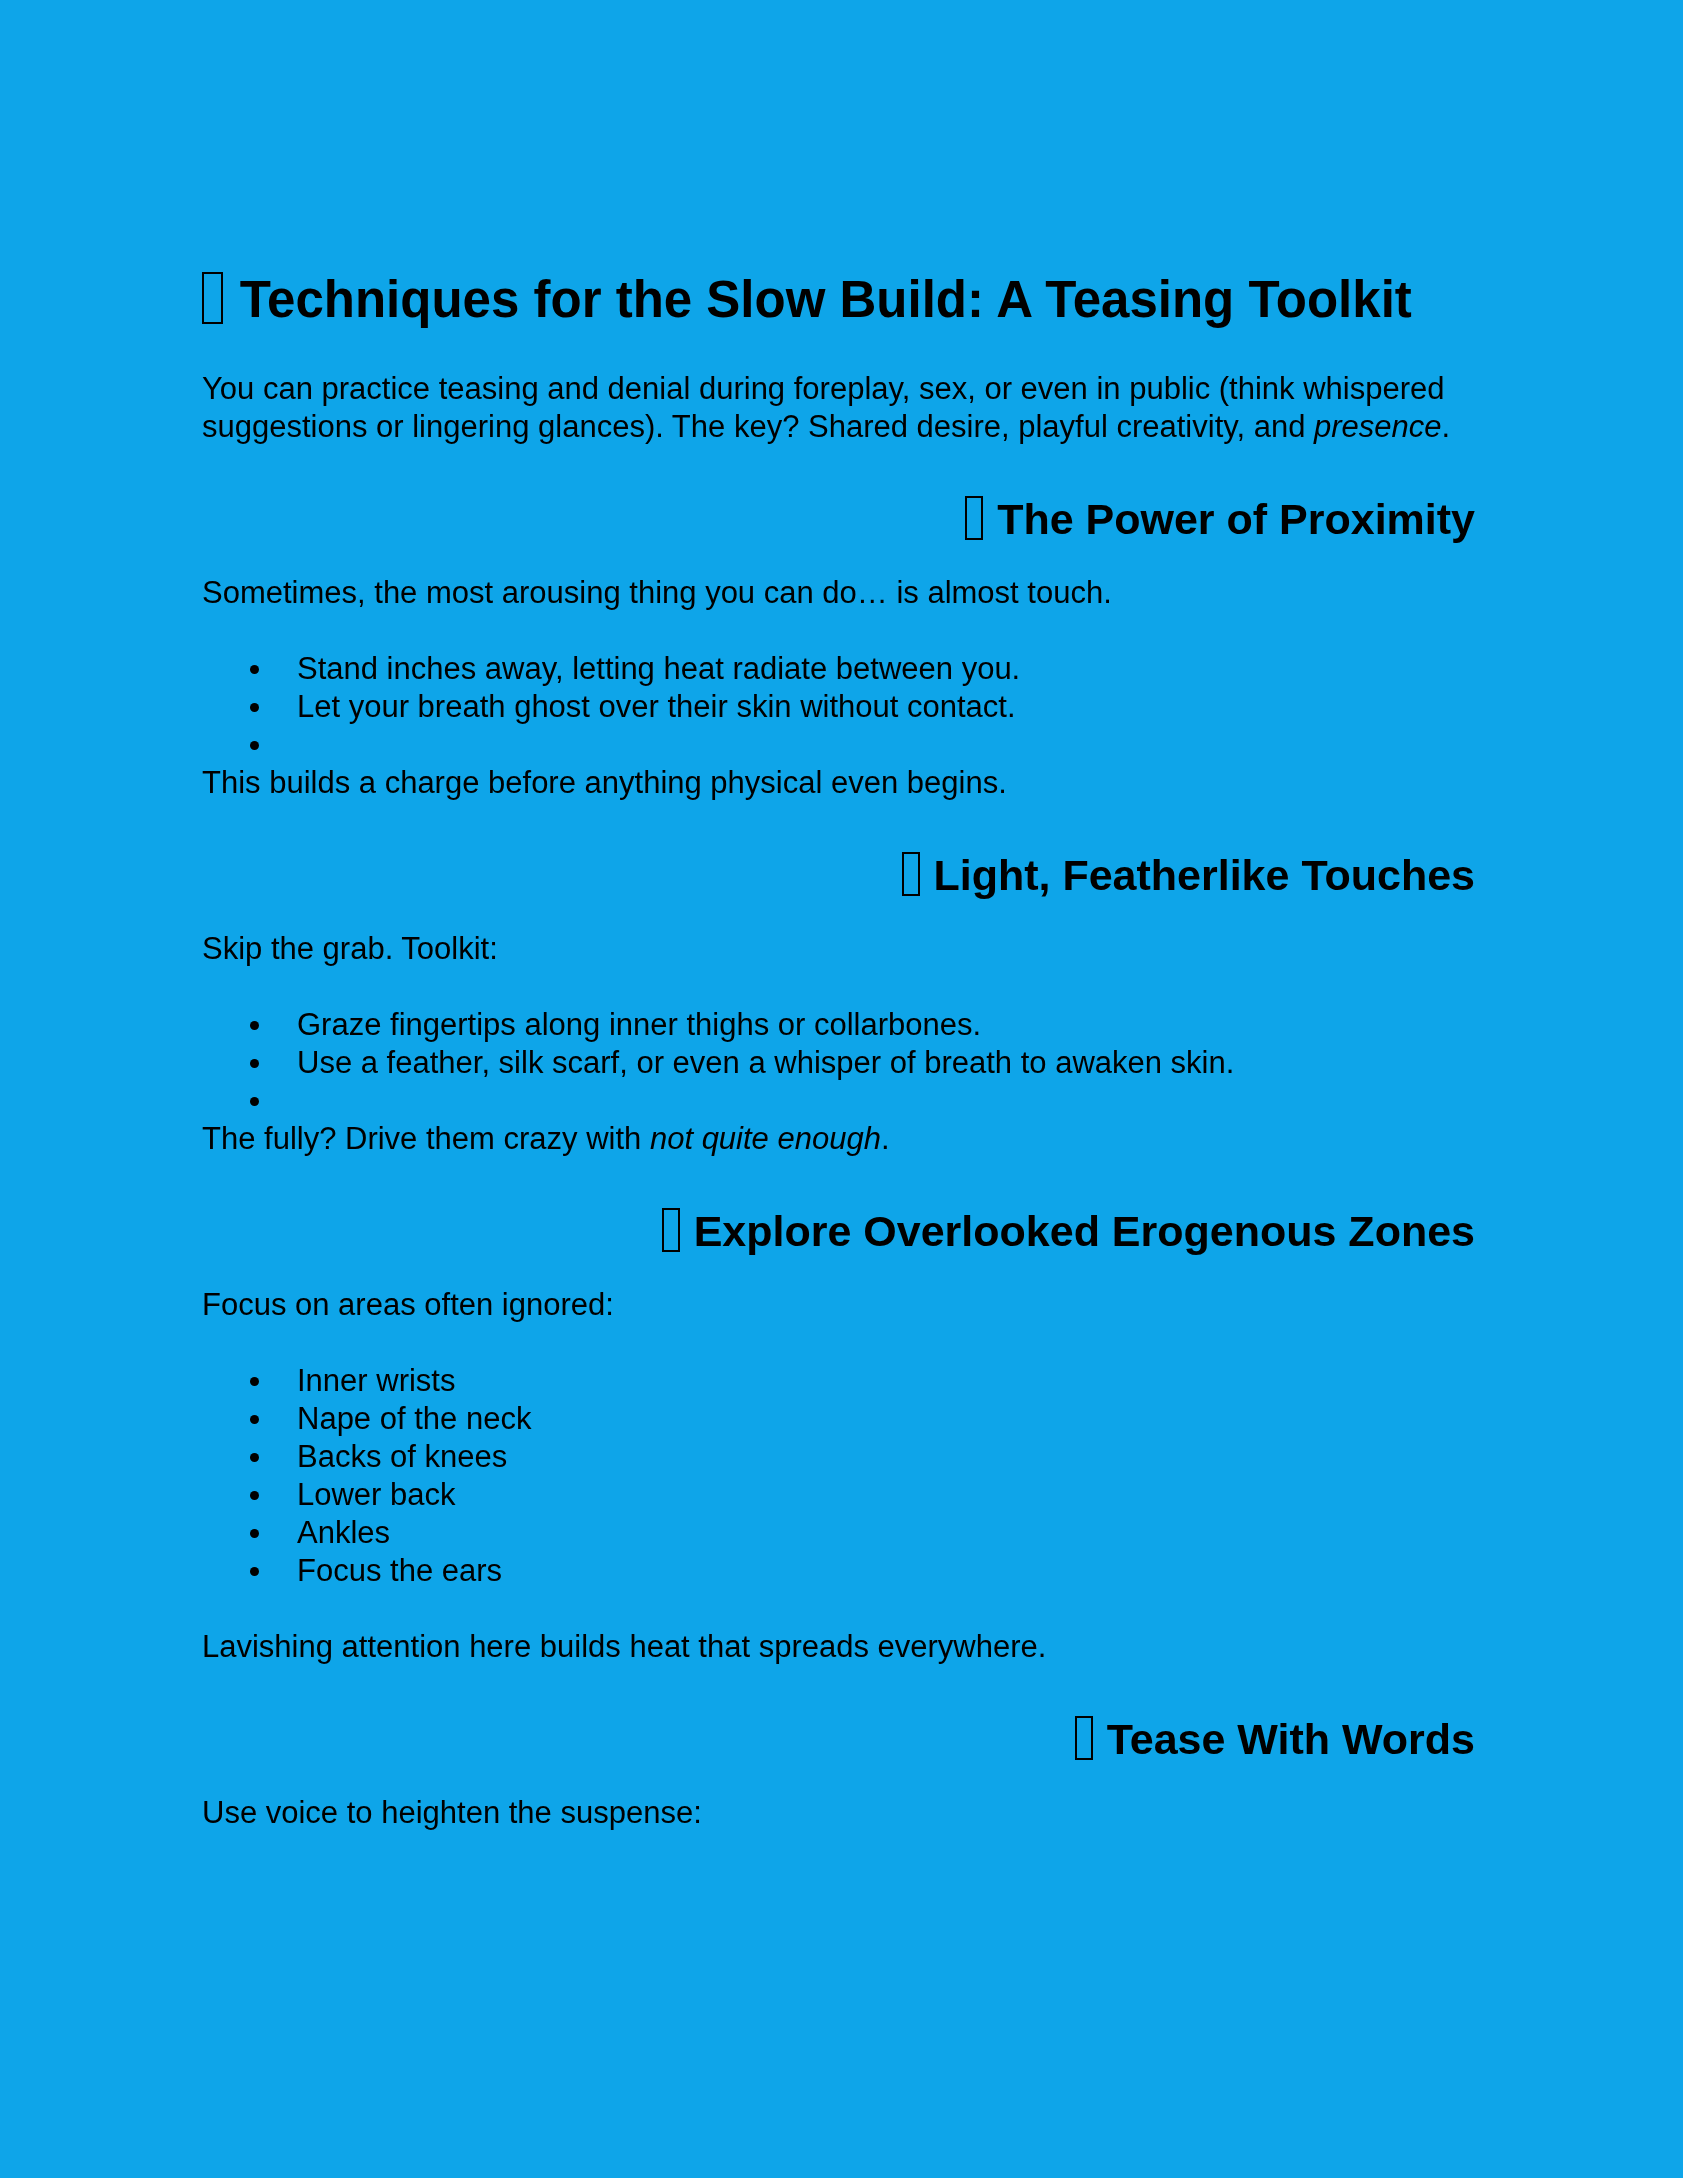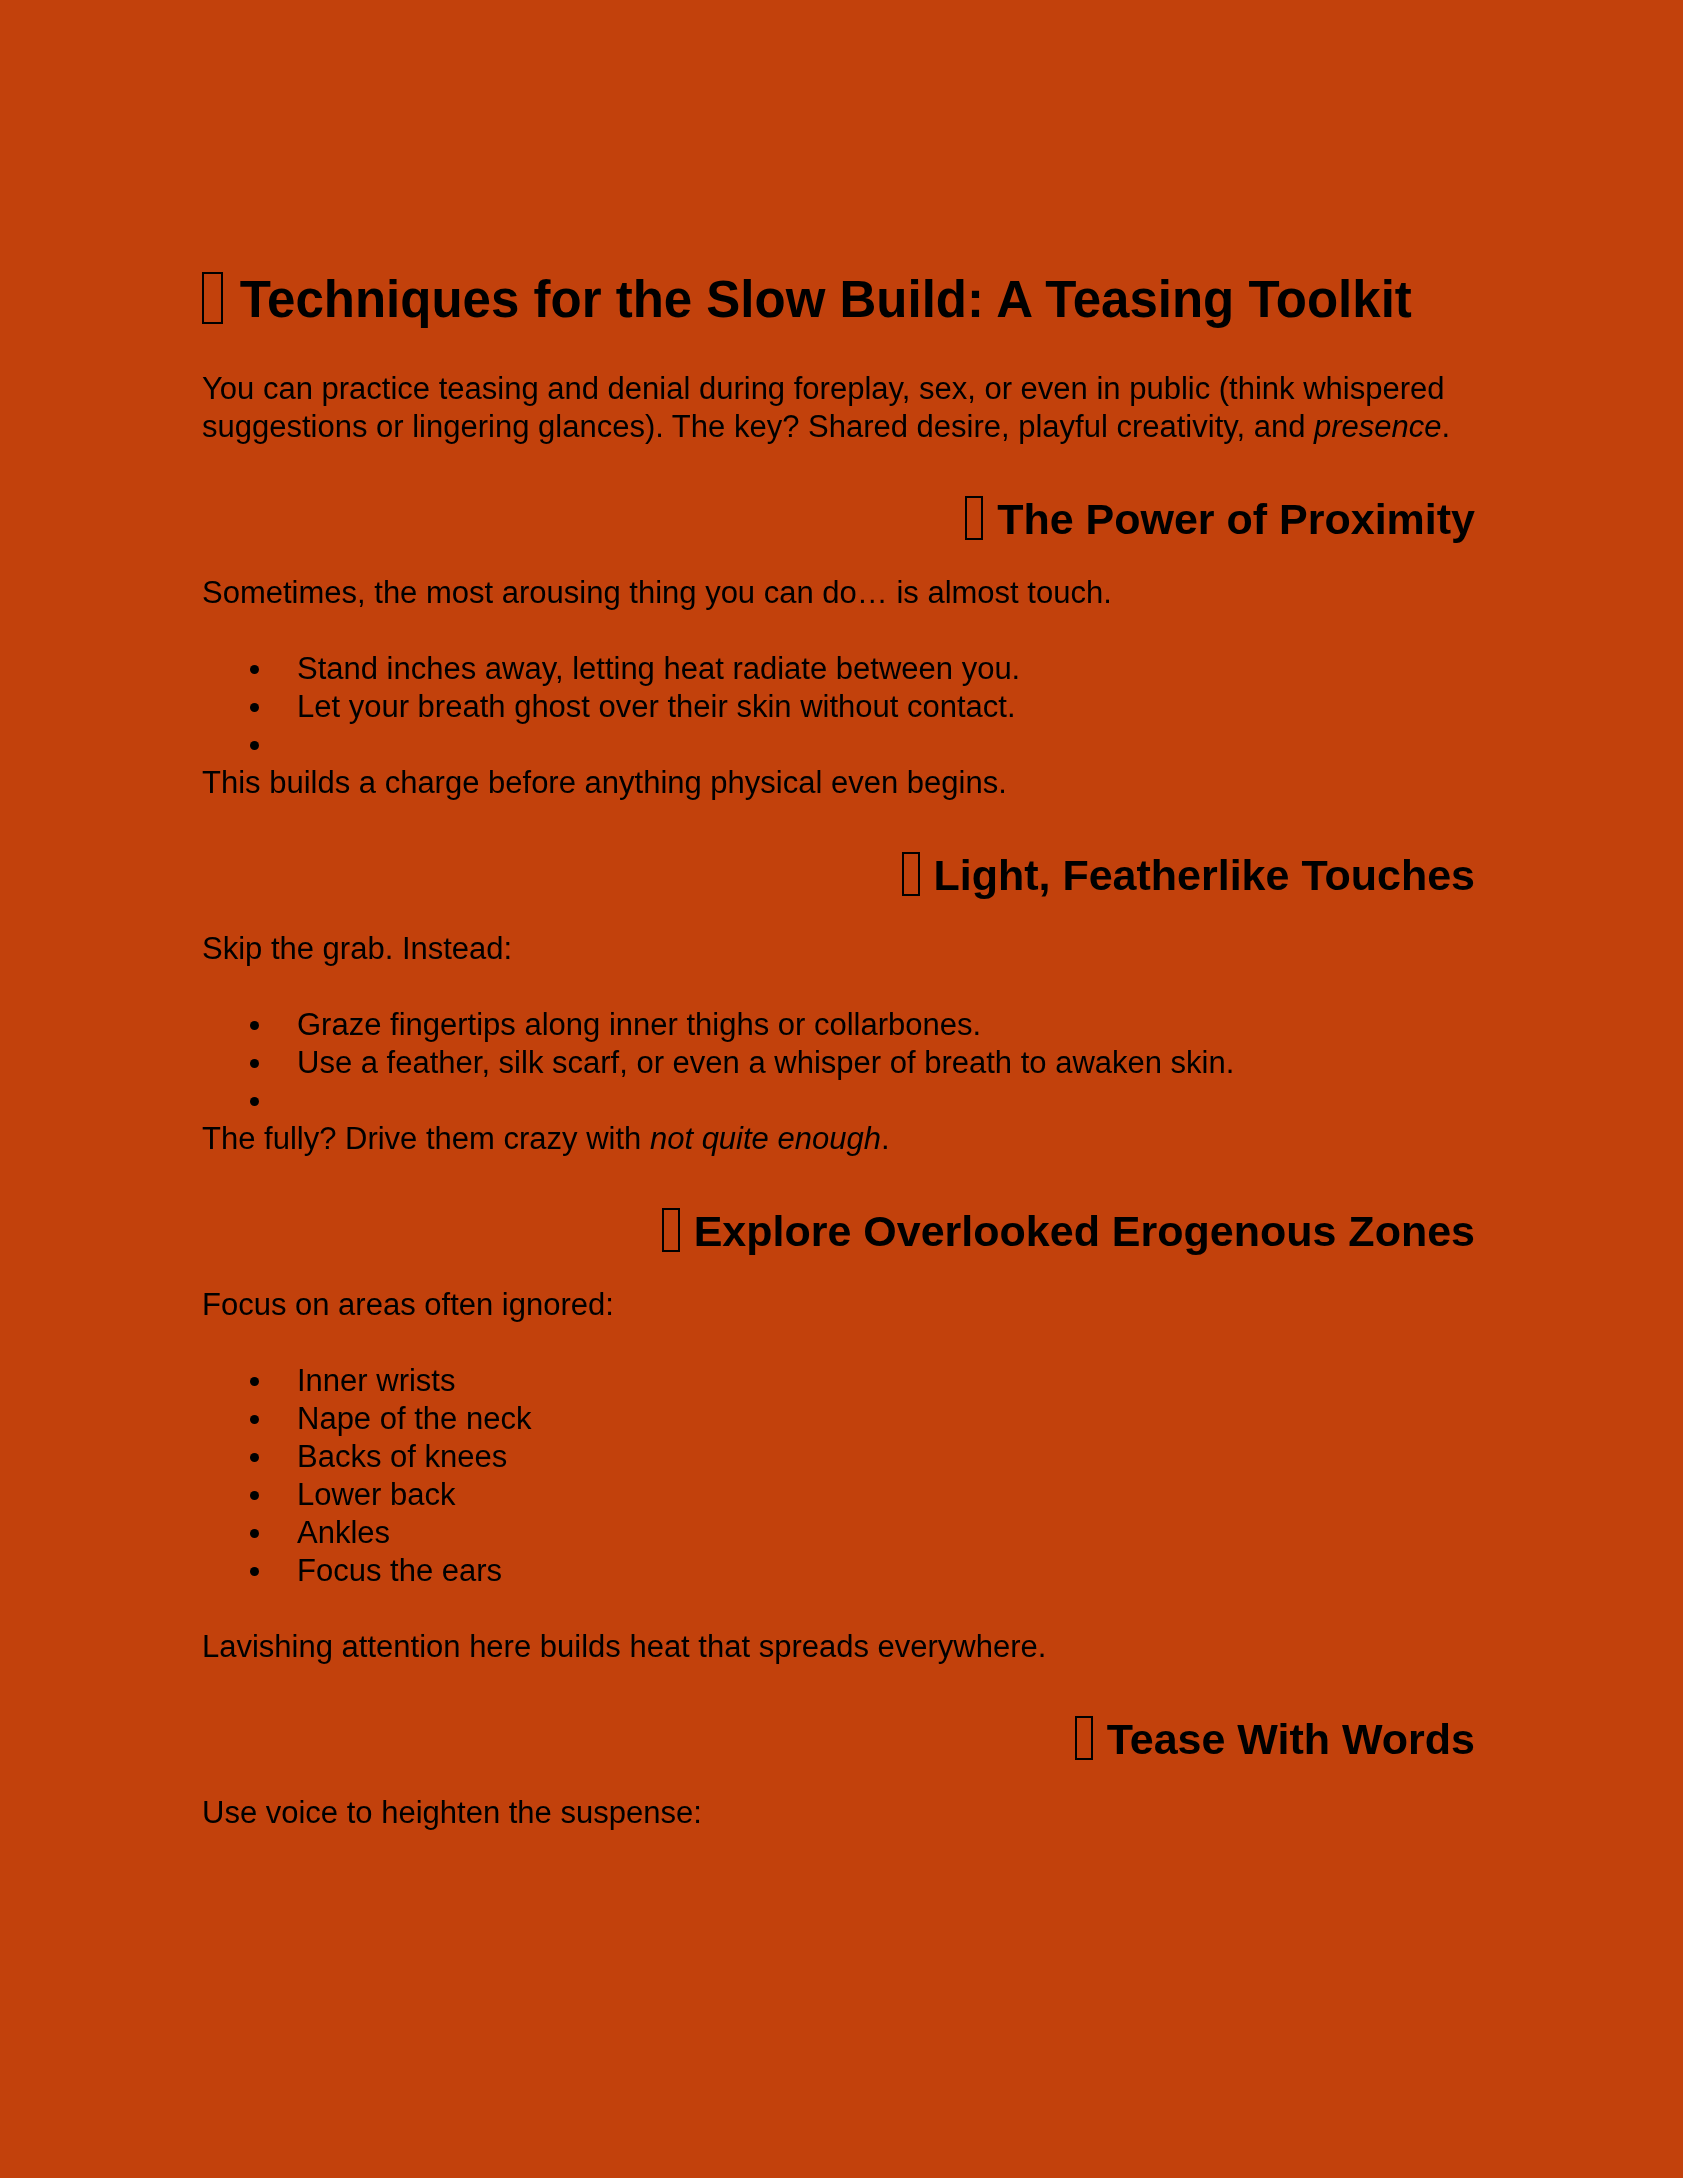--- a/index.html
+++ b/index.html
@@ -4,21 +4,21 @@
 <style>
   html, body {
     margin: 0;
     padding: 0;
     background: #ffffff;
   }
   .page {
     position: relative;
     width: 1683px;
     height: 2178px;
-    background: #c2410c;
+    background: #0ea5e9;
     color: #000000;
     font-family: "Liberation Sans", "DejaVu Sans", sans-serif;
     font-size: 31px;
     line-height: 38px;
     box-sizing: border-box;
     padding: 269px 208px 12px 202px;
     overflow: hidden;
   }
   h1 {
     font-size: 51px;
@@ -82,21 +82,21 @@
     <ul>
       <li><span class="dot"></span><span>Stand inches away, letting heat radiate between you.</span></li>
       <li><span class="dot"></span><span>Let your breath ghost over their skin without contact.</span></li>
       <li><span class="dot"></span></li>
     </ul>
     <p>This builds a charge before anything physical even begins.</p>
   </section>
 
   <section>
     <h2><span class="tofu"></span><span>Light, Featherlike Touches</span></h2>
-    <p>Skip the grab. Instead:</p>
+    <p>Skip the grab. Toolkit:</p>
     <ul>
       <li><span class="dot"></span><span>Graze fingertips along inner thighs or collarbones.</span></li>
       <li><span class="dot"></span><span>Use a feather, silk scarf, or even a whisper of breath to awaken skin.</span></li>
       <li><span class="dot"></span></li>
     </ul>
     <p><span>The fully? Drive them crazy with </span><em>not quite enough</em><span>.</span></p>
   </section>
 
   <section>
     <h2><span class="tofu"></span><span>Explore Overlooked Erogenous Zones</span></h2>

